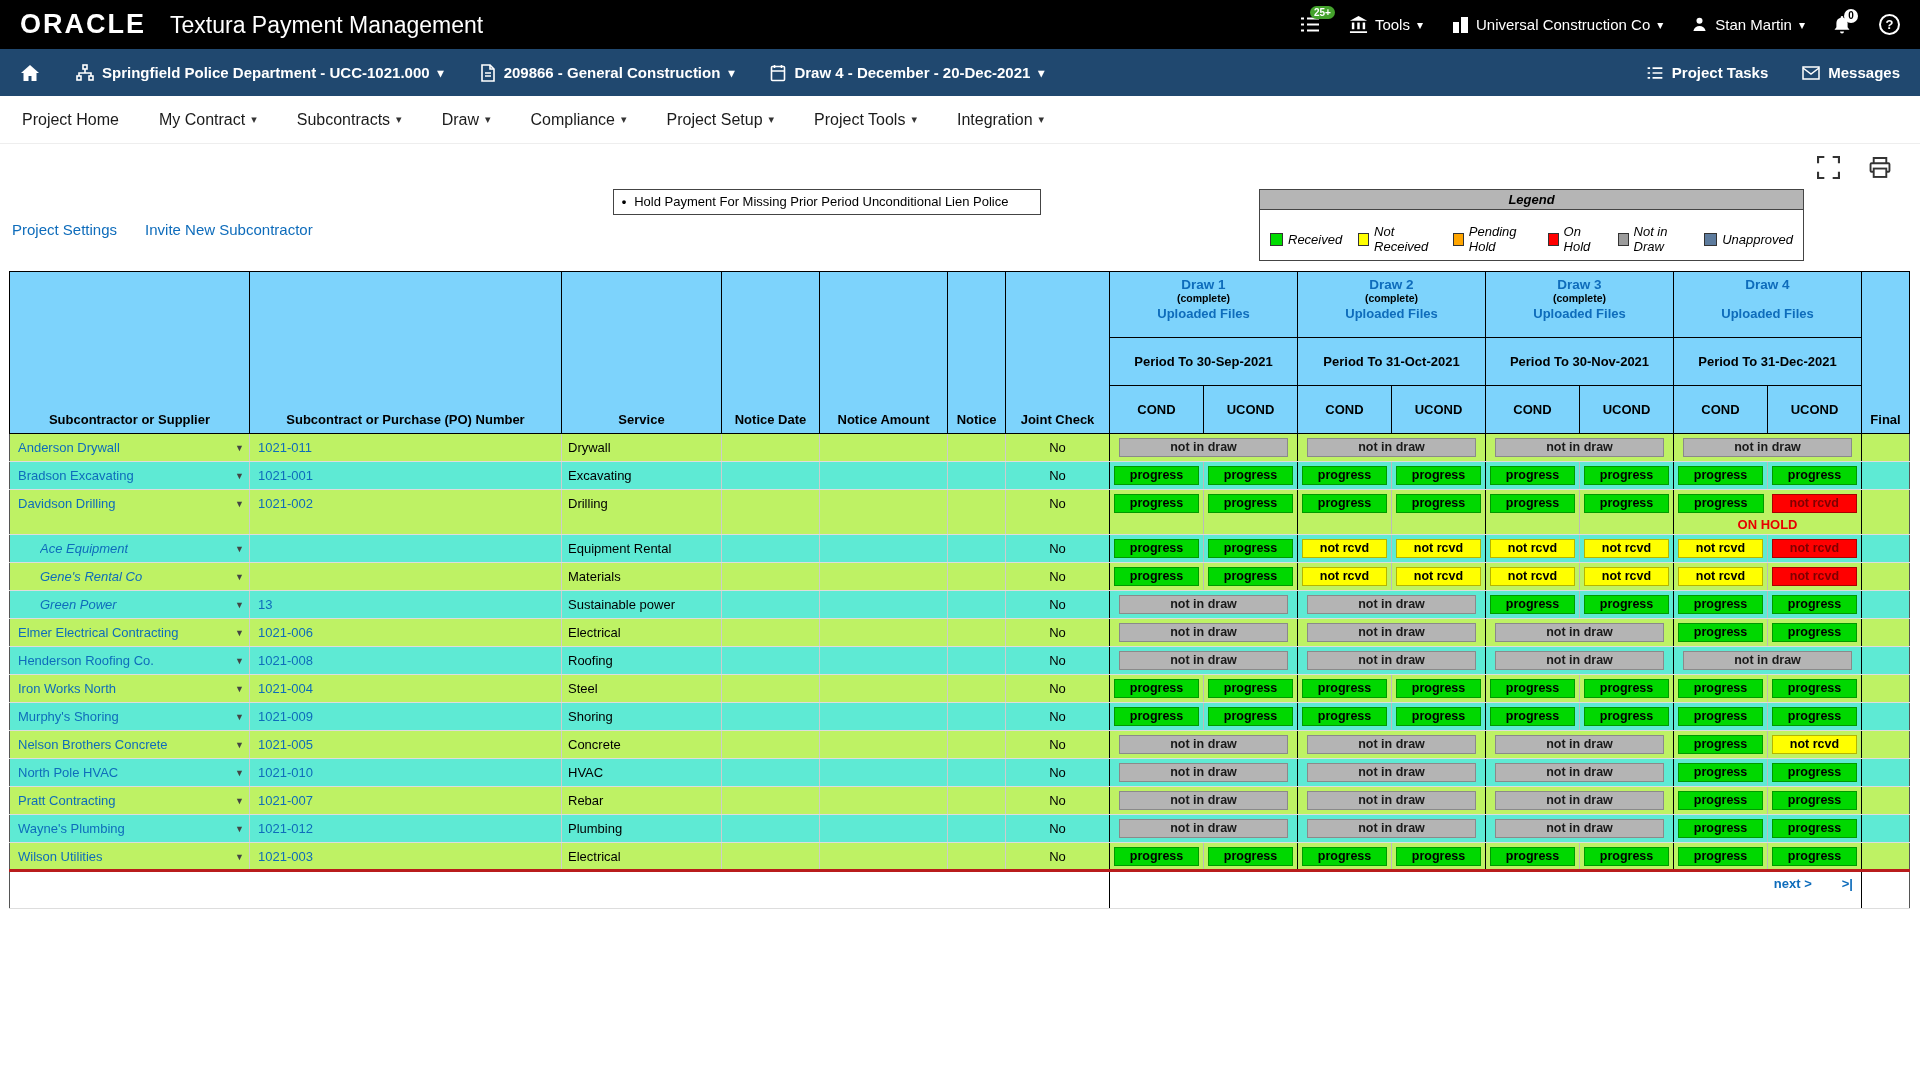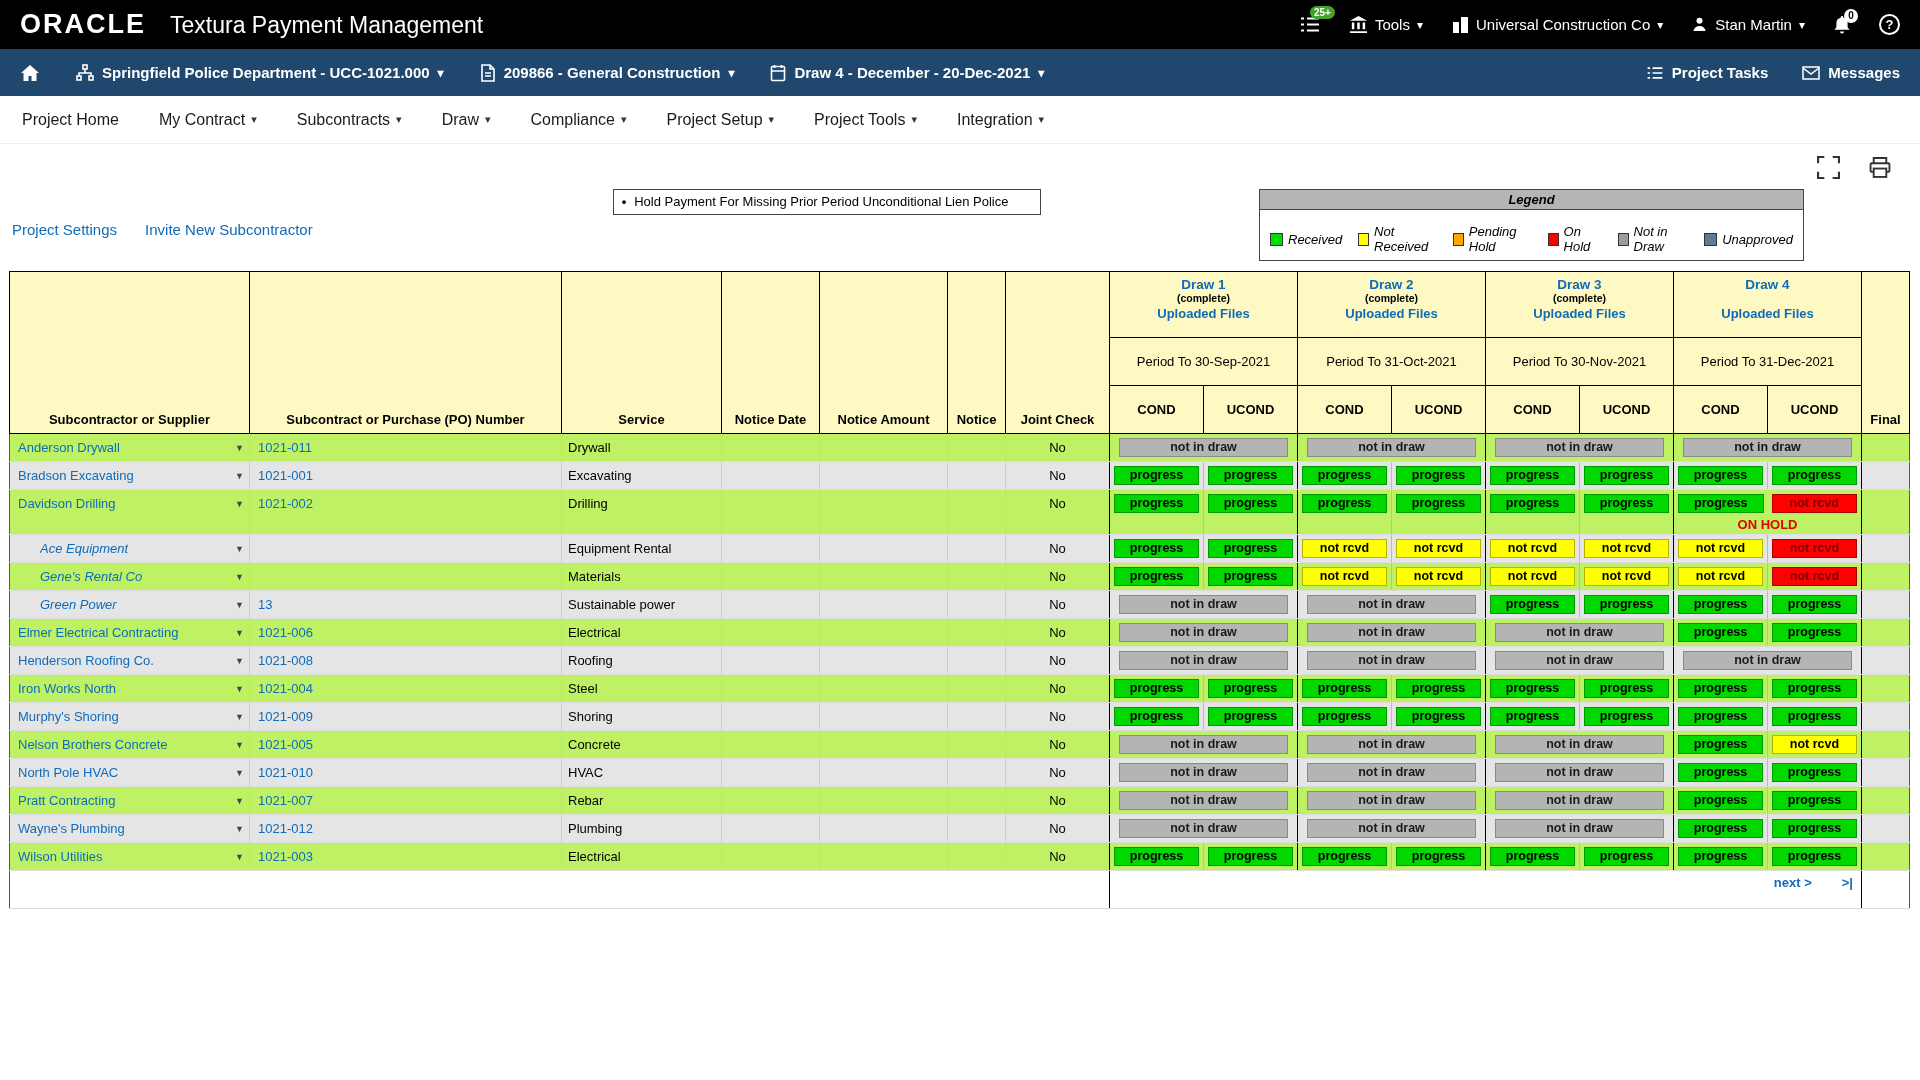--- a/index.html
+++ b/index.html
@@ -46,52 +46,52 @@
   .legend-box{margin-left:auto;margin-right:116px;width:545px;border:1px solid #444;font-size:13px}
   .legend-title{background:#b5b5b5;border-bottom:1px solid #444;font-weight:bold;font-style:italic;text-align:center;padding:2px}
   .legend-items{display:flex;align-items:center;gap:16px;padding:14px 10px 6px;background:#fff}
   .lg-item{display:flex;align-items:center;gap:5px}
   .lg-sq{width:13px;height:13px;border:1px solid #333;display:inline-block}
   .lg-label{font-style:italic}
 
   
   .table-wrap{padding:2px 0 0 9px}
   table{border-collapse:collapse;table-layout:fixed;width:1900px;border:1px solid #555}
-  th{background:#fef9c3;border:1px solid #000;font-size:13px;padding:16px 3px}
+  th{background:#7dd3fc;border:1px solid #000;font-size:13px;padding:16px 3px}
   .th-static{vertical-align:bottom;text-align:center;font-weight:bold;padding-bottom:6px}
   .th-draw{vertical-align:top;text-align:center;height:56px;padding-top:5px}
   .draw-link{color:#0e6cbb;font-weight:bold;font-size:13.5px;cursor:pointer}
   .draw-status{font-size:10.5px;font-weight:bold;min-height:13px;line-height:13px}
   .files-link{color:#0e6cbb;font-size:13px;cursor:pointer;margin-top:1px}
-  .th-period{height:21px;text-align:center;font-weight:normal;vertical-align:middle}
+  .th-period{height:21px;text-align:center;font-weight:bold;vertical-align:middle}
   .th-cu{height:25px;text-align:center;font-weight:bold;vertical-align:middle}
   tbody td{vertical-align:top;border-left:1px solid #ccc;border-bottom:1px solid #ddd;font-size:13px;height:28px;padding:0}
   tbody td:first-child{border-left:none}
   tbody tr.odd{background:#bef264}
-  tbody tr.even{background:#e5e5e5}
+  tbody tr.even{background:#5eead4}
   .name-wrap{display:flex;justify-content:space-between;align-items:flex-start;padding:6px 5px 0 8px}
   .name-link{color:#0e6cbb;cursor:pointer;white-space:nowrap;overflow:hidden}
   .name-link.indent{margin-left:22px;font-style:italic}
   .dd-tri{color:#444;font-size:9px;margin-top:3px;cursor:pointer}
   .td-po{padding:6px 4px 0 8px}
   .po-link{color:#0e6cbb;cursor:pointer}
   .td-service{padding:6px 4px 0 6px}
   .td-joint{text-align:center;padding-top:6px}
   .gb{border-left:1px solid #000 !important}
   td.ucond-b{border-left:1px solid #bbb}
   .bar{margin:4px 4px 0;height:19px;line-height:17px;font-size:12.5px;font-weight:bold;text-align:center;cursor:pointer;overflow:hidden}
   td[colspan] > .bar{margin:4px 9px 0}
   .st-g{background:#00d800;border:1px solid #009900;color:#000}
   .st-y{background:#ffff00;border:1px solid #b5b500;color:#000}
   .st-r{background:#ff0000;border:1px solid #aa0000;color:#7d0000}
   .st-nid{background:#b4b4b4;border:1px solid #8a8a8a;color:#1a1a1a}
   .pair{display:flex}
   .pair .bar{flex:1;margin:4px 4px 0}
   .onhold{color:#e80000;font-weight:bold;text-align:center;font-size:13px;padding:4px 0 2px}
-  .pager-row td{border-top:1px solid #b91c1c;height:38px}
+  .pager-row td{border-top:3px solid #b91c1c;height:38px}
   .pager-cell{text-align:right;padding:4px 8px 0 0 !important}
   .pg-link{color:#0e6cbb;font-weight:bold;font-size:13px;margin-left:30px;cursor:pointer}
   svg{display:block}
 </style>
 </head>
 <body>
 
 <header class="topbar">
   <div class="brand">
     <span class="oracle">ORACLE</span>

